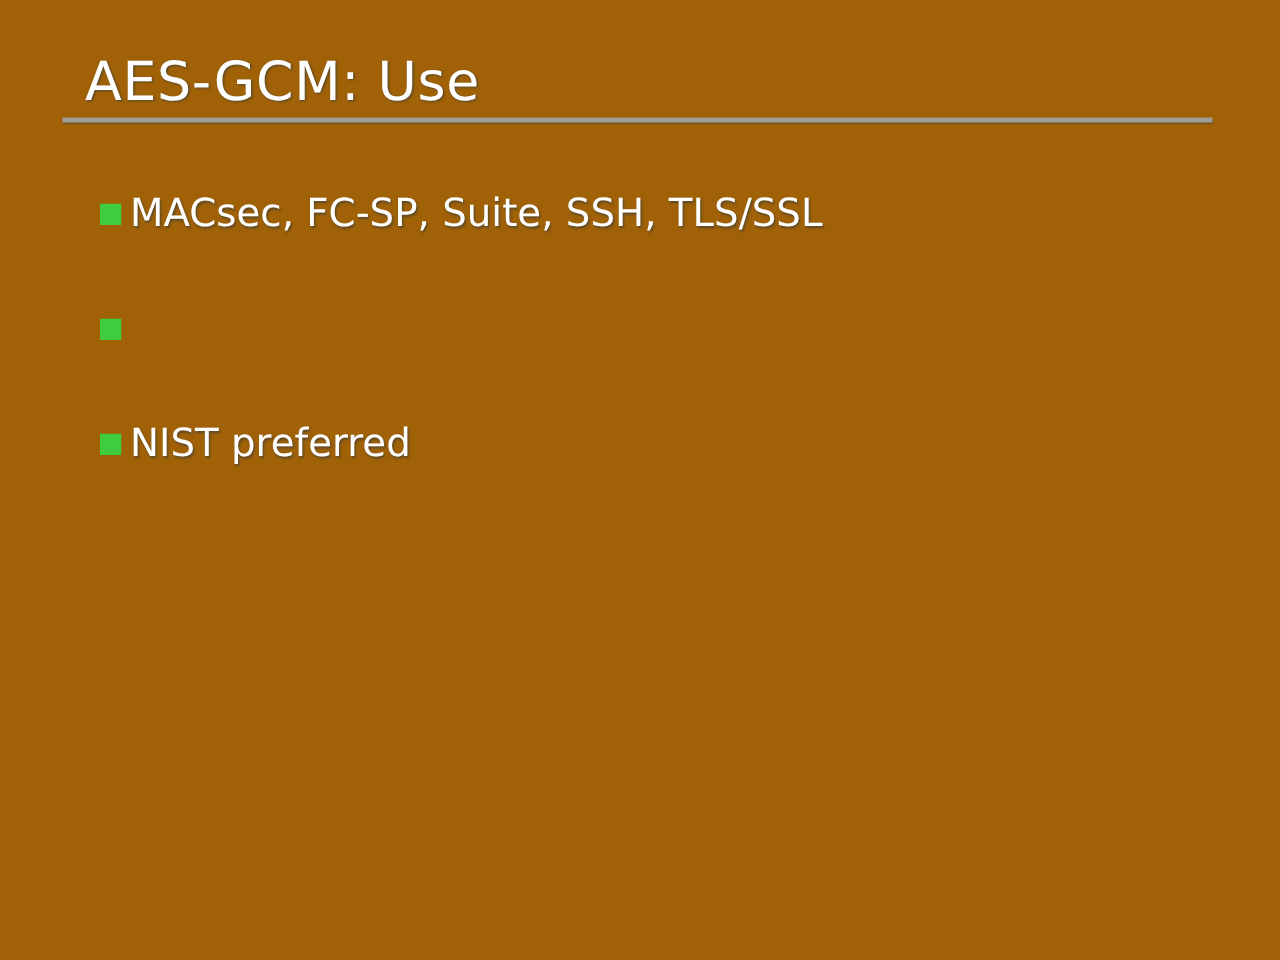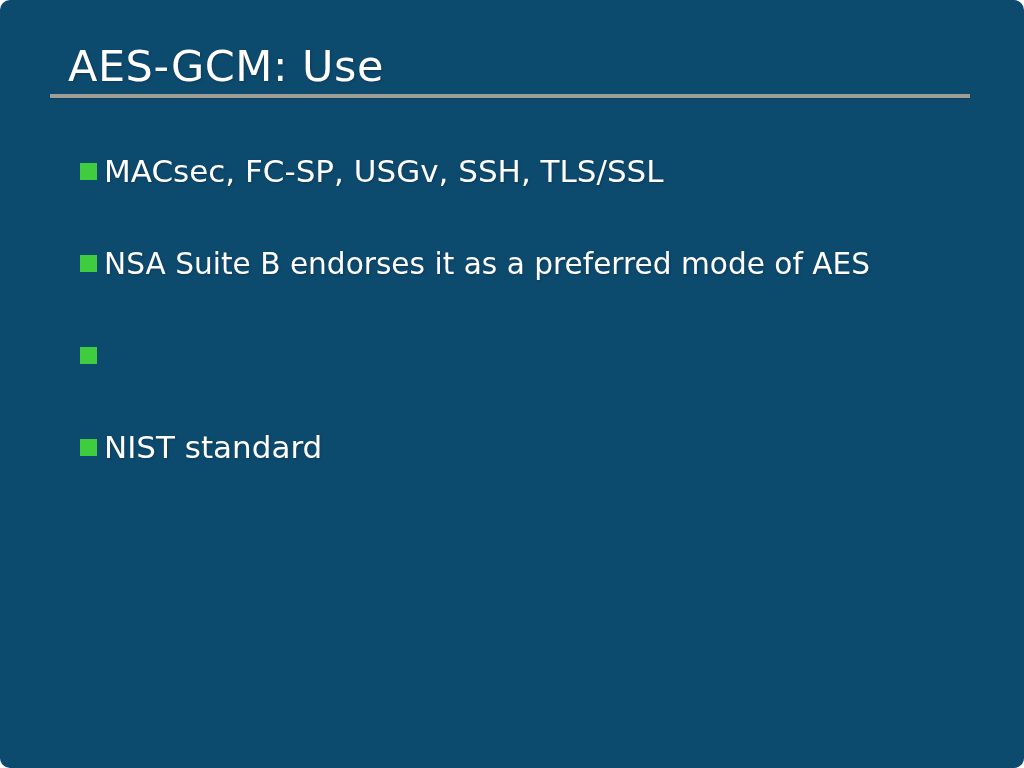--- a/index.html
+++ b/index.html
@@ -96,43 +96,39 @@
 
   
   .bullet-text.condensed {
     transform: scaleX(0.955);
     transform-origin: left center;
   }
 </style>
 </head>
 <body>
 
-<div id="slide" style="background: #0c4a6e; border-radius: 10px;">
+<div id="slide" style="background: #a16207;">
 
   <div id="title-block">
     <h1 id="slide-title" style="color: rgb(255, 255, 255);">AES-GCM: Use</h1>
     <div id="title-rule" style="background: rgb(158, 158, 150);"></div>
   </div>
 
   <ul id="bullet-list">
 
     <li class="bullet-row">
       <span class="bullet-marker" style="background: rgb(63, 204, 63);"></span>
-      <span class="bullet-text" style="color: rgb(255, 255, 255);">MACsec, FC-SP, USGv, SSH, TLS/SSL</span>
+      <span class="bullet-text" style="color: rgb(255, 255, 255);">MACsec, FC-SP, Suite, SSH, TLS/SSL</span>
     </li>
 
-    <li class="bullet-row">
-      <span class="bullet-marker" style="background: rgb(63, 204, 63);"></span>
-      <span class="bullet-text condensed" style="color: rgb(255, 255, 255);">NSA Suite B endorses it as a preferred mode of AES</span>
-    </li>
 
     <li class="bullet-row">
       <span class="bullet-marker" style="background: rgb(63, 204, 63);"></span>
     </li>
 
     <li class="bullet-row">
       <span class="bullet-marker" style="background: rgb(63, 204, 63);"></span>
-      <span class="bullet-text" style="color: rgb(255, 255, 255);">NIST standard</span>
+      <span class="bullet-text" style="color: rgb(255, 255, 255);">NIST preferred</span>
     </li>
 
   </ul>
 
 </div>
 
 </body></html>

